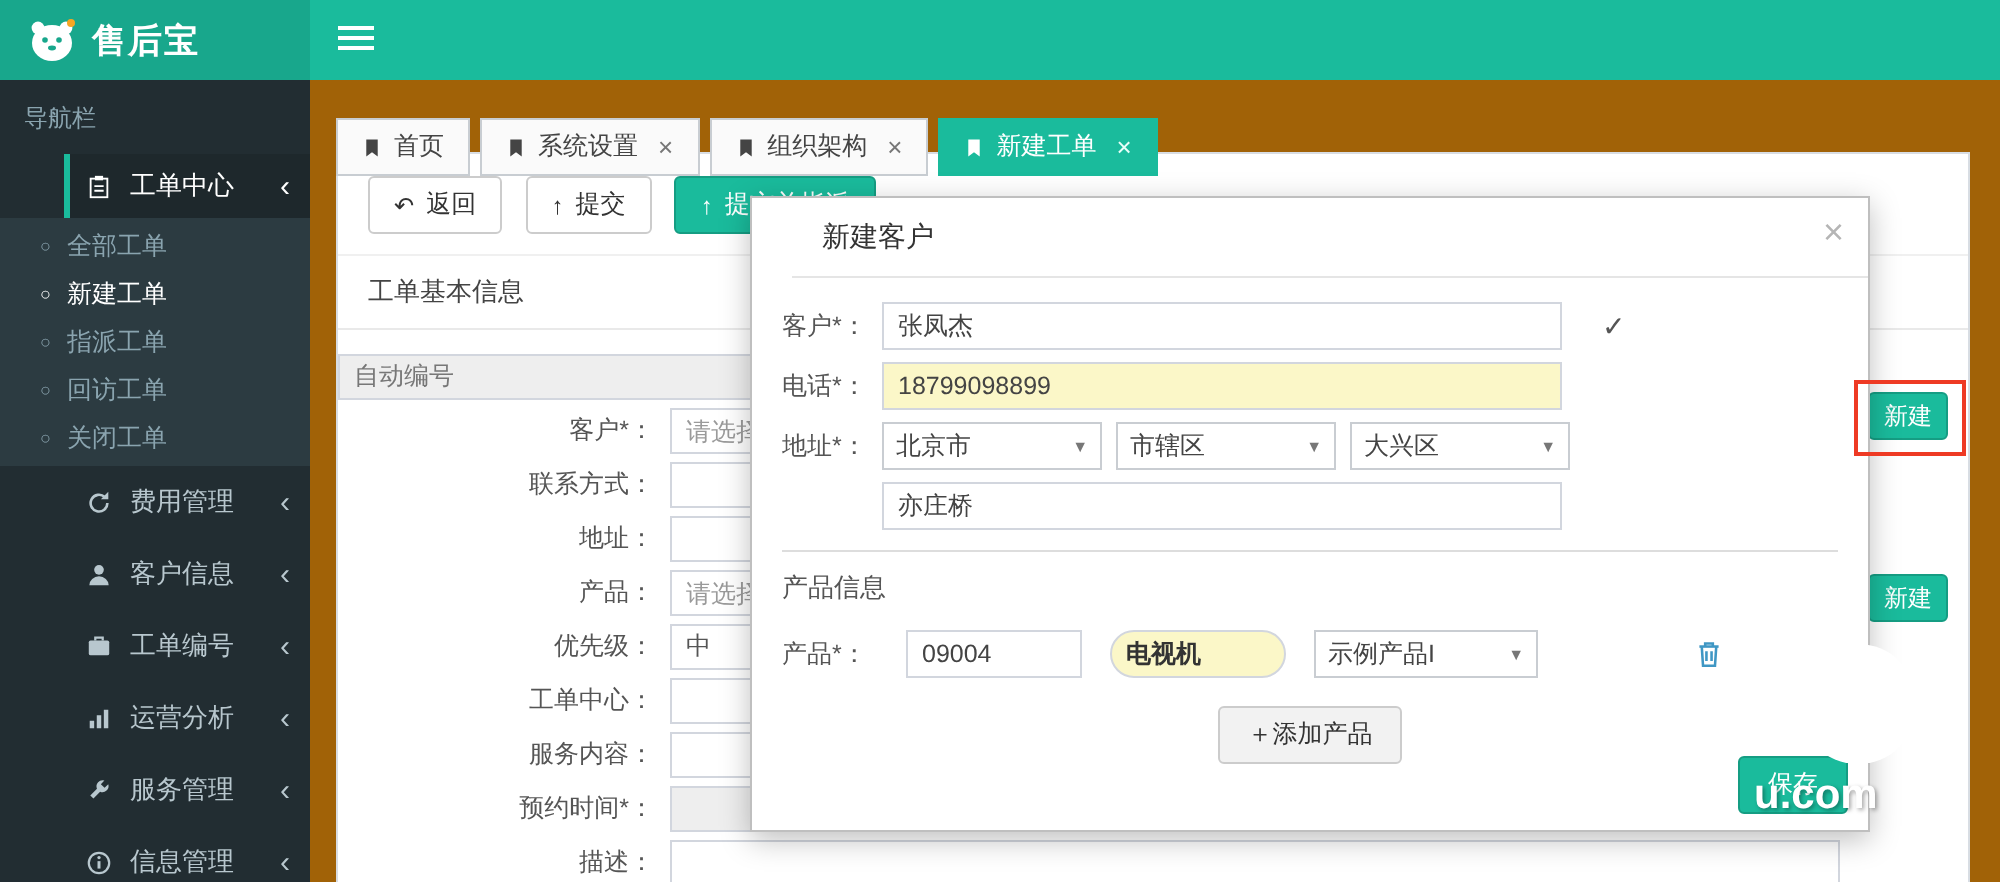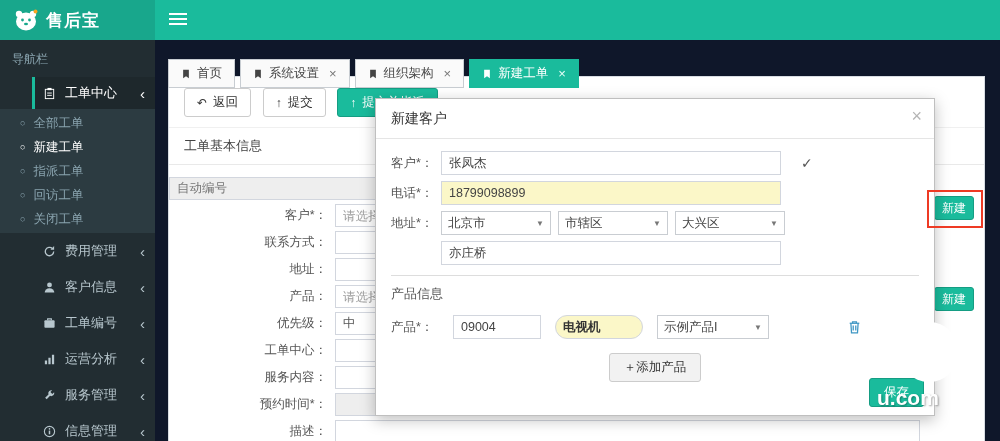--- a/index.html
+++ b/index.html
@@ -1,19 +1,19 @@
 <!DOCTYPE html>
 <html><head>
 <meta charset="utf-8">
 <style>
   * { margin:0; padding:0; box-sizing:border-box; }
   html,body { background:#9e9e9e; }
   .app{
     position:relative; width:1000px; height:441px; overflow:hidden;
-    background:#0f172a;
+    background:#a16207;
     font-family:"Liberation Sans","DejaVu Sans",sans-serif;
     font-size:13px; color:#333;
   }
   
   .logo{ position:absolute; left:0; top:0; width:155px; height:40px; background:#18a78c;
     display:flex; align-items:center; gap:8px; padding-left:14px; }
   .logo-text{ color:#fff; font-size:17px; font-weight:bold; letter-spacing:1px; }
   .topbar{ position:absolute; left:155px; top:0; right:0; height:40px; background:#1abb9c; }
   .hamburger{ position:absolute; left:14px; top:13px; width:18px; cursor:pointer; }
   .hamburger div{ height:2px; background:#fff; margin-bottom:3px; }
@@ -63,21 +63,21 @@
   
   .newbtn{ position:absolute; left:934px; width:40px; height:24px; background:#1abb9c;
     border:1px solid #159d83; border-radius:3px; color:#fff; font-size:12px; font-family:inherit;
     cursor:pointer; z-index:5; }
   
   .annotation{ position:absolute; left:927px; top:190px; width:56px; height:38px;
     border:2px solid #ee3a24; z-index:40; pointer-events:none; }
   
   .modal{ position:absolute; left:375px; top:98px; width:560px; height:318px; background:#fff;
     border:1px solid #bfbfbf; box-shadow:0 4px 14px rgba(0,0,0,.25); z-index:20; }
-  .m-header{ position:relative; padding:11px 15px 10px; border-bottom:1px solid #e5e5e5; }
+  .m-header{ position:relative; padding:11px 15px 10px; border-bottom:1px solid #e5e5e5;margin-left:20px; }
   .m-title{ font-size:14px; color:#333; }
   .m-close{ position:absolute; right:12px; top:7px; font-size:18px; color:#b5b5b5; cursor:pointer; }
   .m-body{ position:relative; padding:11px 15px 0; }
   .mrow{ display:flex; align-items:center; margin-bottom:4px; height:26px; }
   .mlabel{ flex:none; width:50px; font-size:12.5px; color:#555; }
   .minput{ width:340px; height:24px; border:1px solid #d2d6de; padding:0 7px; font-size:12.5px;
     color:#444; font-family:inherit; background:#fff; }
   .minput.yellow{ background:#fbf7c8; }
   .mcheck{ margin-left:20px; color:#555; font-size:14px; }
   .mselect{ width:110px; height:24px; border:1px solid #c9cdd2; background:#fff; display:flex;

